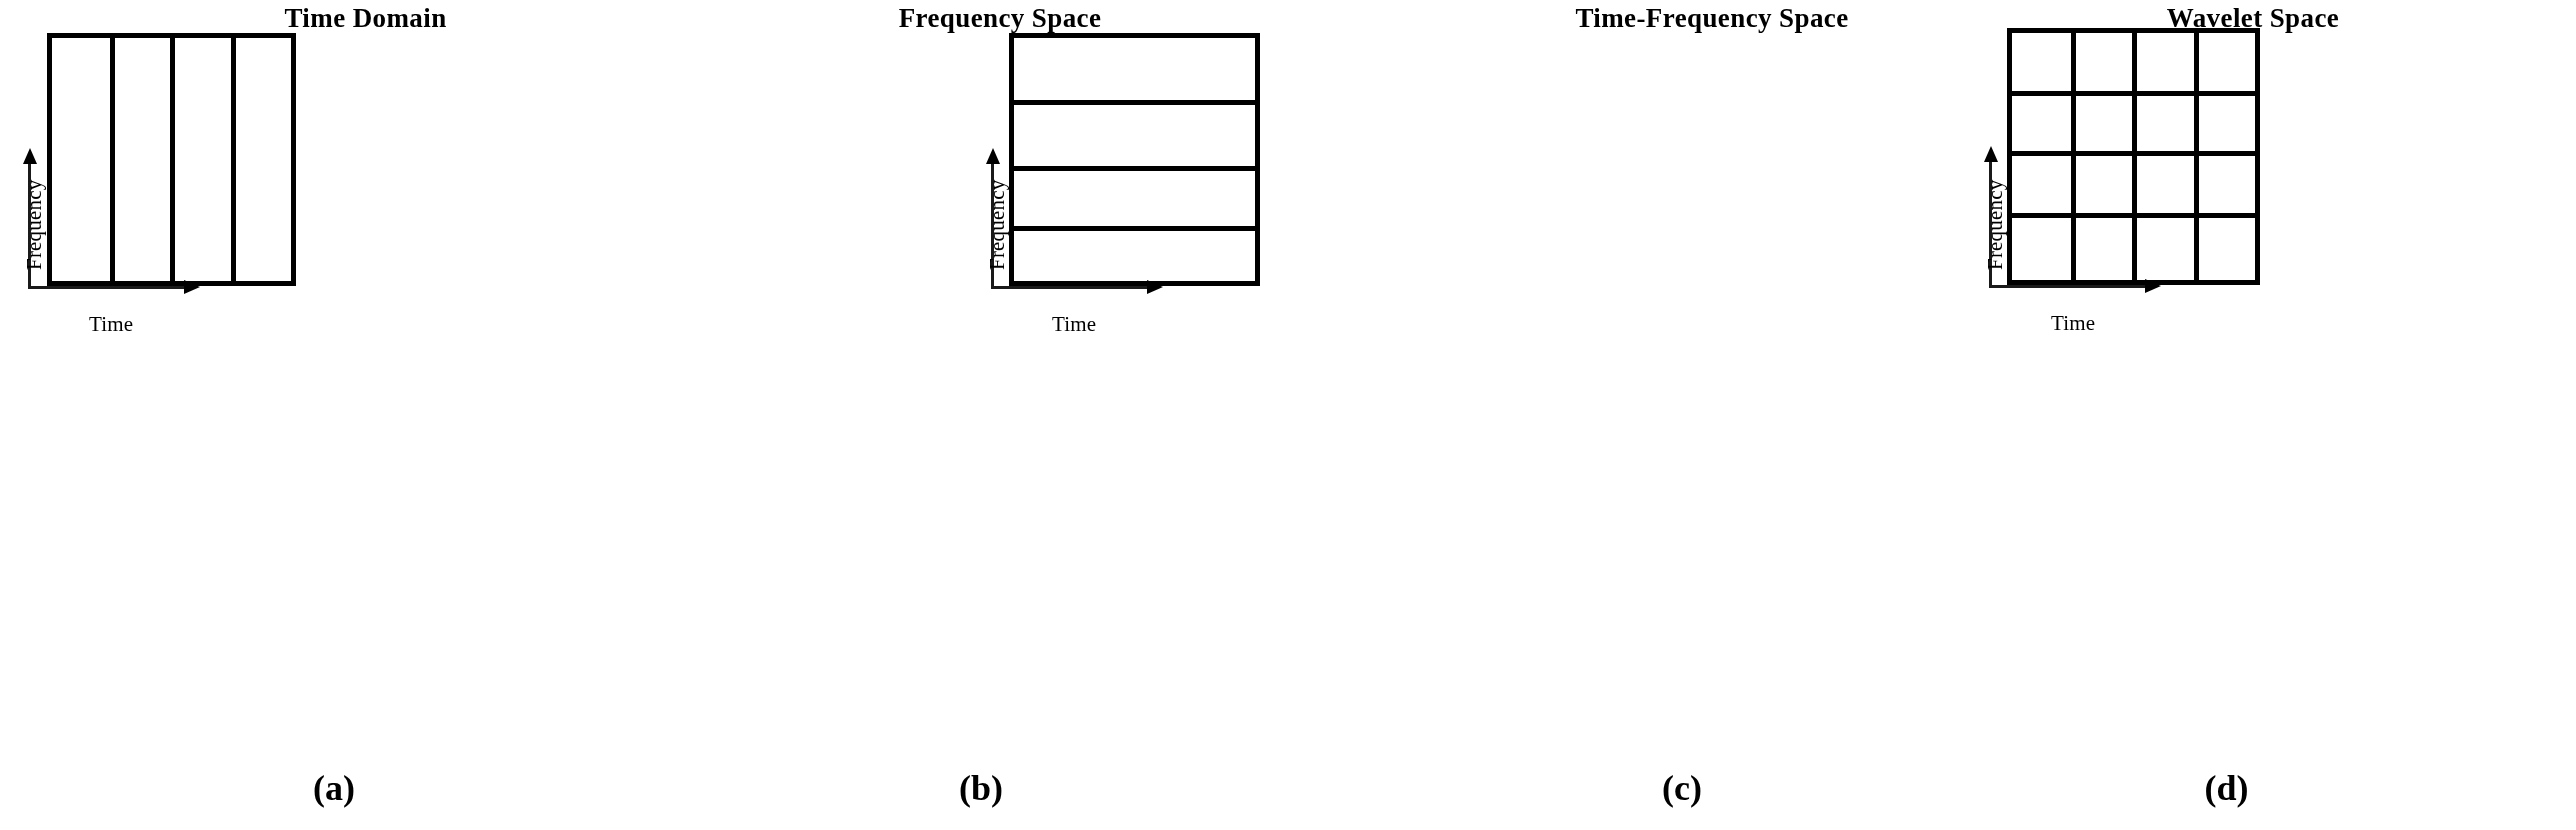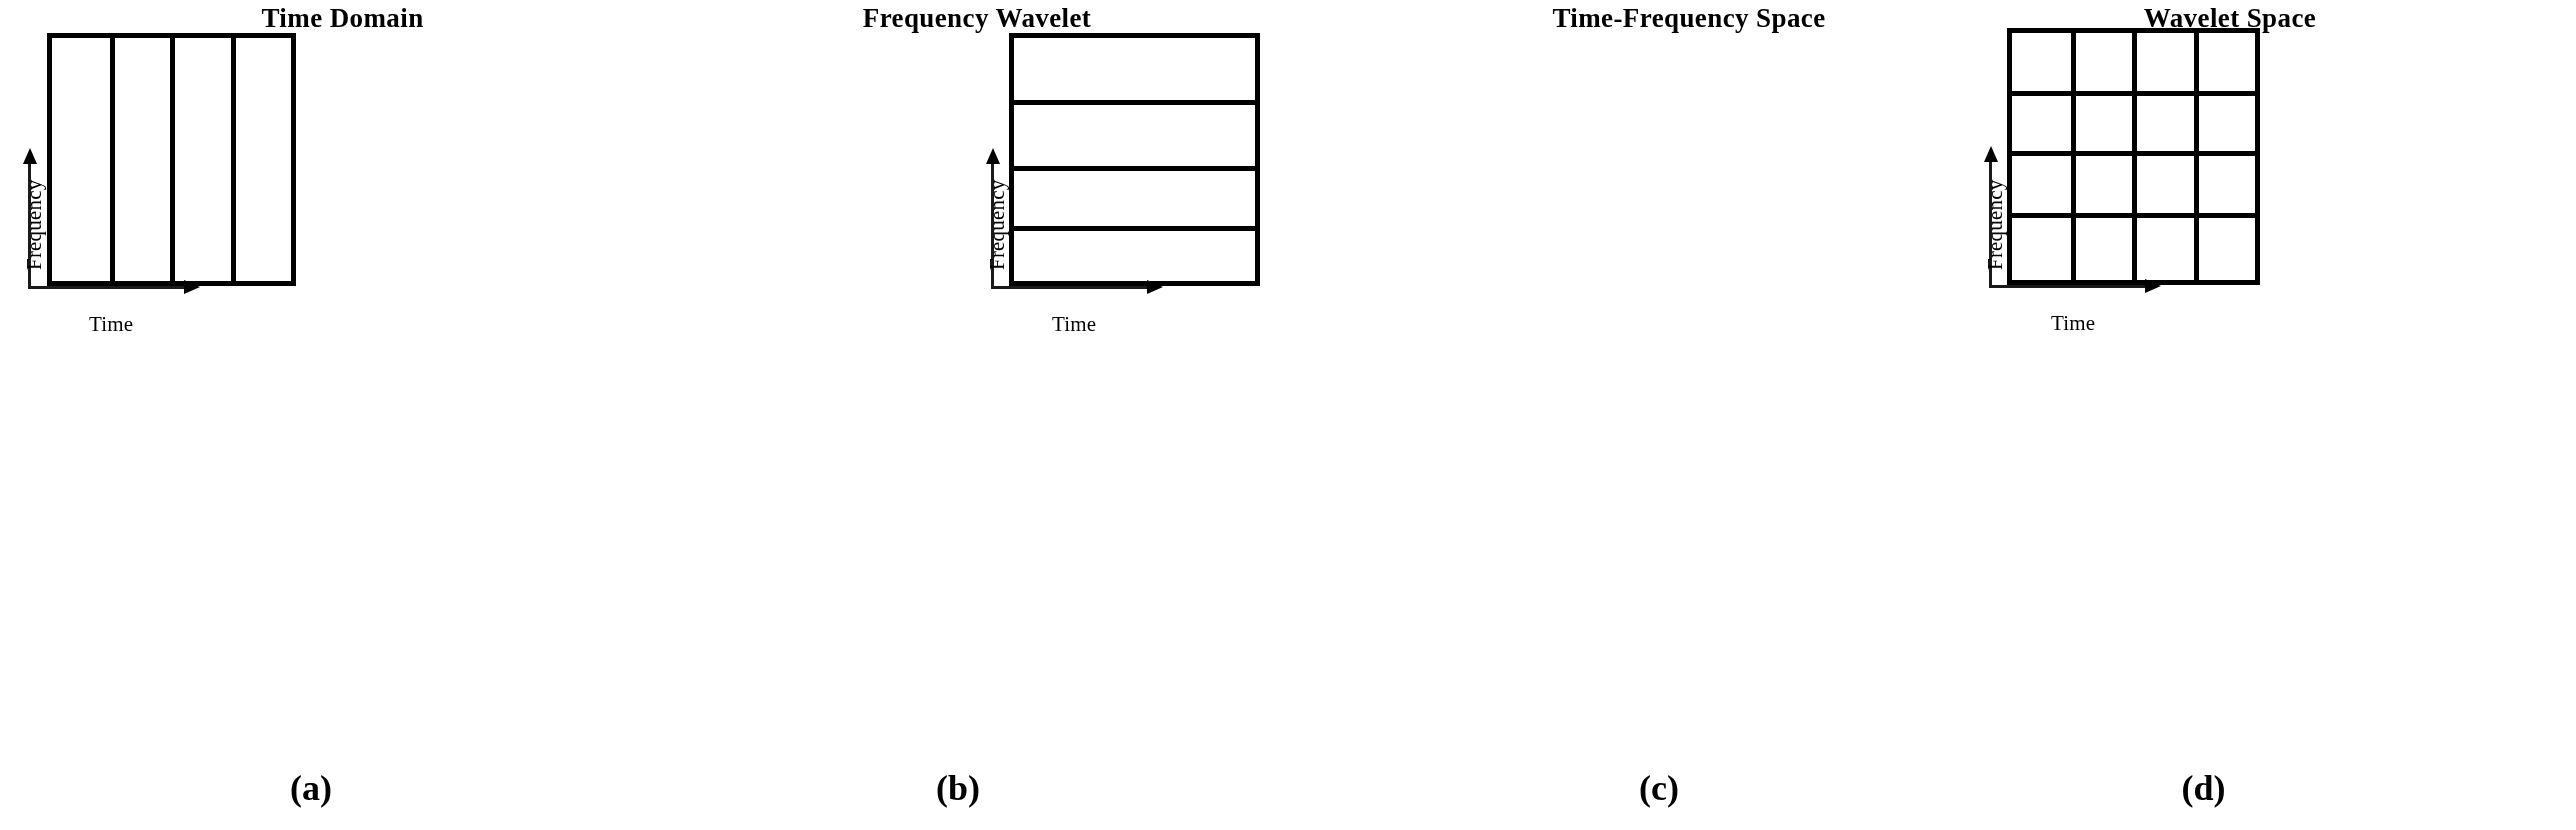--- a/index.html
+++ b/index.html
@@ -20,20 +20,21 @@
     position: relative;
     width: 2576px;
     height: 831px;
   }
 
   .panel {
     position: absolute;
     top: 0;
     width: 644px;
     height: 831px;
+    padding-left: 46px;
   }
   .panel-a { left: 0px; }
   .panel-b { left: 644px; }
   .panel-c { left: 1348px; }
   .panel-d { left: 1880px; }
 
   .panel-title {
     position: absolute;
     top: 3.2px;
     left: 0;
@@ -150,21 +151,21 @@
     <div class="axis-h" style="left:28px; top:286px; width:158px;"></div>
     <div class="arrow-right" style="left:184px; top:280px;"></div>
 
     <div class="ylabel" style="left:22px; top:270px;">Frequency</div>
     <div class="xlabel" style="left:89px; top:312px;">Time</div>
 
     <div class="caption cap-shift-a">(a)</div>
   </div>
 
   <div class="panel panel-b">
-    <div class="panel-title title-shift-b">Frequency Wavelet</div>
+    <div class="panel-title title-shift-b">Frequency Space</div>
 
     <div class="box box-b">
       <div class="hline" style="top:62px;"></div>
       <div class="hline" style="top:128px;"></div>
       <div class="hline" style="top:188px;"></div>
     </div>
 
     <div class="axis-v" style="left:347px; top:163px; height:125px;"></div>
     <div class="arrow-up" style="left:342px; top:148px;"></div>
     <div class="axis-h" style="left:347px; top:286px; width:158px;"></div>

